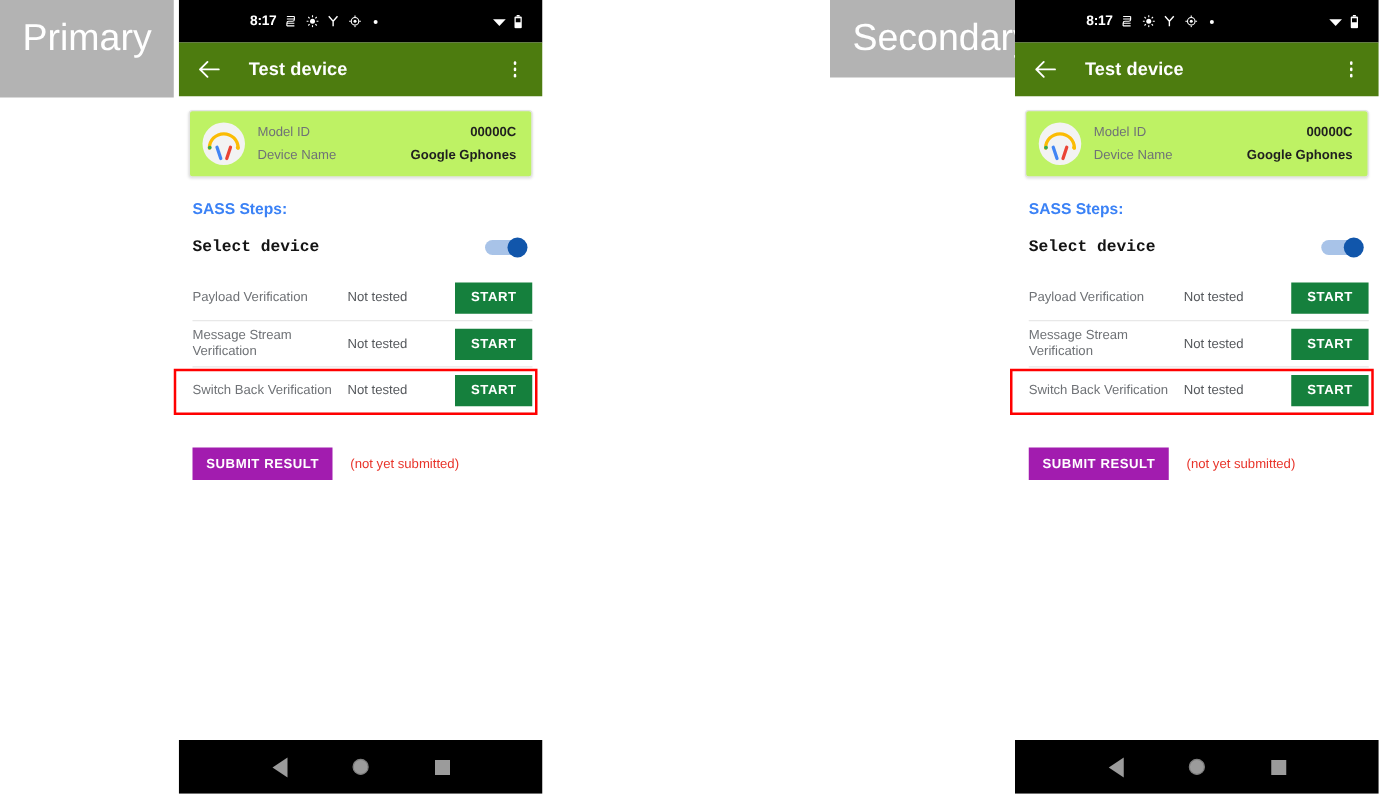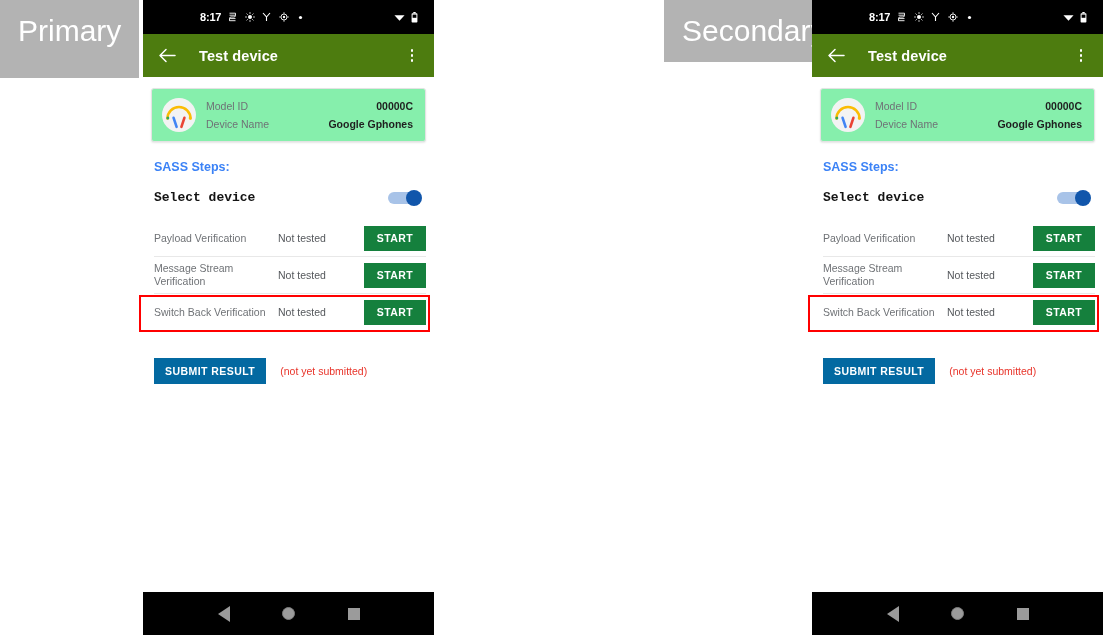--- a/index.html
+++ b/index.html
@@ -128,21 +128,21 @@
   
   .content {
     background: #ffffff;
     position: relative;
     height: 515px;
   }
 
   
   .device-card {
     margin: 11px 8px 16px 8px;
-    background: #86efac;
+    background: #bef264;
     border: 1px solid #e3e3e3;
     border-radius: 3px;
     box-shadow: 0 1px 2px rgba(0,0,0,0.10);
     display: flex;
     align-items: center;
     padding: 8px 12px 8px 9px;
     box-sizing: border-box;
     height: 54px;
   }
   .device-icon {
@@ -249,21 +249,21 @@
     flex: 0 0 62px;
   }
 
   
   .submit-row {
     margin: 27px 0 0 11px;
     display: flex;
     align-items: center;
   }
   .submit-btn {
-    background: #0369a1;
+    background: #a21caf;
     color: #ffffff;
     font-size: 10.5px;
     font-weight: 700;
     letter-spacing: 0.45px;
     border: none;
     border-radius: 0;
     padding: 0 11px;
     height: 26px;
     cursor: pointer;
     font-family: "Liberation Sans", sans-serif;

